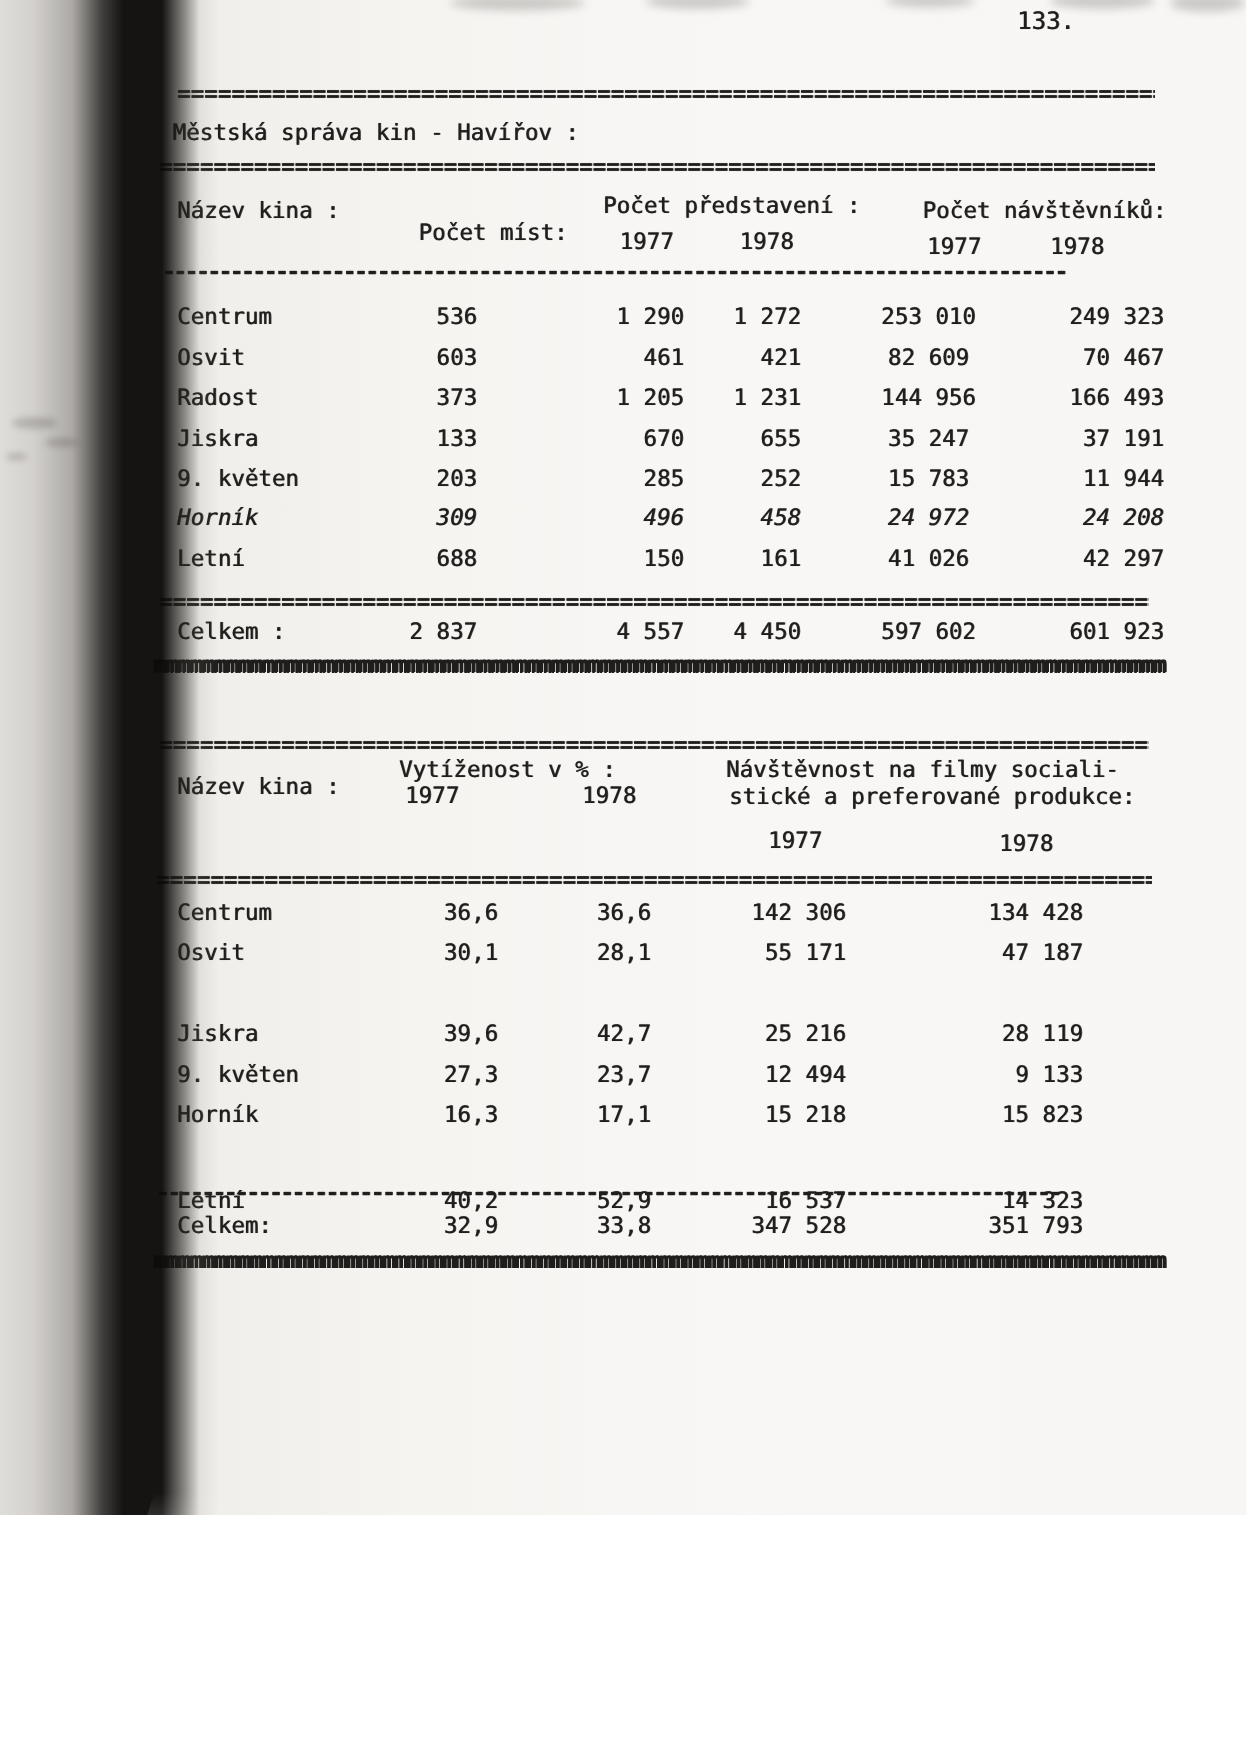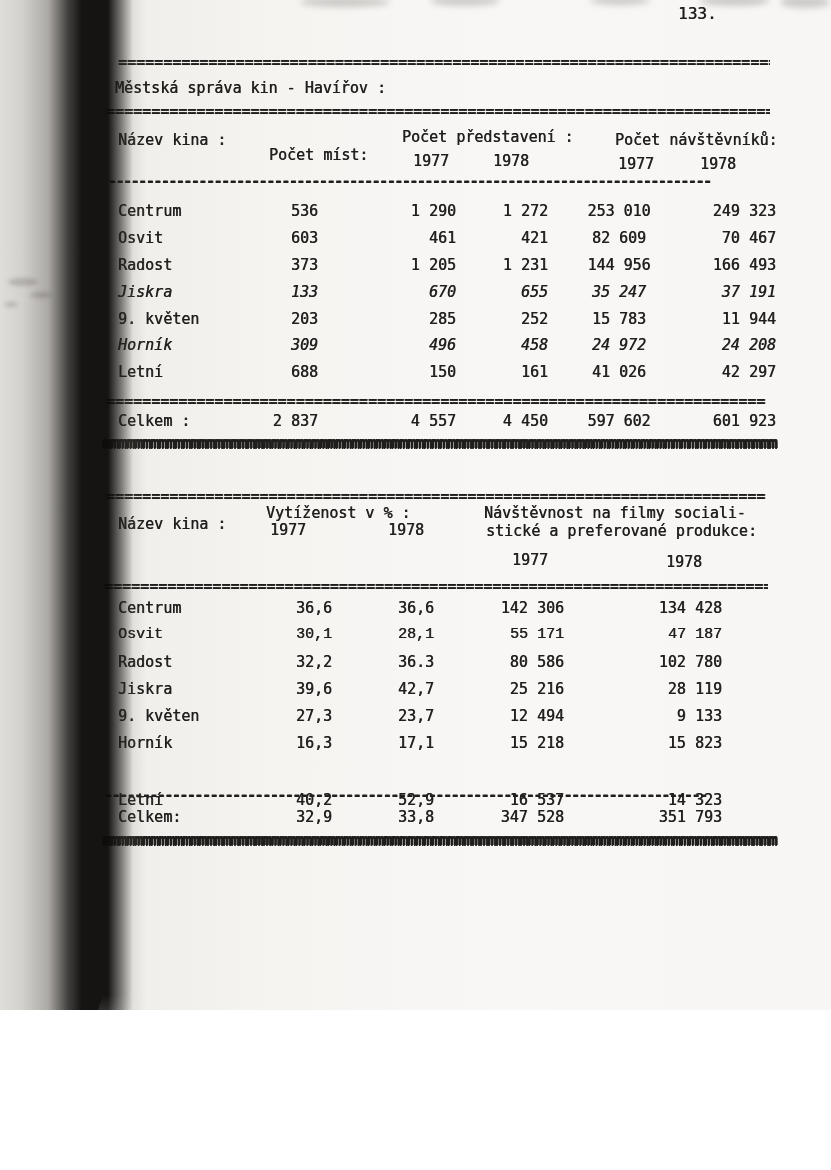--- a/index.html
+++ b/index.html
@@ -12,21 +12,21 @@
   .sep{overflow:hidden;white-space:nowrap;height:18px;font-weight:bold;letter-spacing:0;}
   .dash{letter-spacing:-1.5px;font-weight:bold;}
   .strike{font-weight:bold;letter-spacing:-1px;font-size:15px;
           text-shadow:0.8px 0 0 currentColor,0 0.5px 0 currentColor;}
   .row{position:absolute;left:0;width:700px;height:26px;}
   .cell{position:absolute;text-align:right;white-space:pre;top:0;}
   .cname{position:absolute;left:0;width:160px;text-align:left;top:0;}
   
   .c-seats{left:60px;width:140px;}
   .c-s77{left:218px;width:120px;}
-  .c-s78{left:330px;width:100px;}
+  .c-s78{left:316px;width:100px;}
   .c-v77{left:436px;width:130px;text-align:center;}
   .c-v78{left:538px;width:120px;}
   
   .c-o77{left:94px;width:120px;}
   .c-o78{left:196px;width:120px;}
   .c-a77{left:306px;width:140px;}
   .c-a78{left:464px;width:140px;}
   
   .band{position:absolute;left:0;top:0;width:170px;height:1170px;z-index:6;pointer-events:none;
     background:linear-gradient(90deg,
@@ -65,21 +65,21 @@
   <div class="content">
 
     <div class="t sep" style="left:0px;top:53px;width:652px;">================================================================================</div>
 
     <div class="t" style="left:-3px;top:79px;">Městská správa kin - Havířov :</div>
 
     <div class="t sep" style="left:-12px;top:102px;width:664px;">================================================================================</div>
 
     <div>
       <div class="t" style="left:0px;top:131px;">Název kina :</div>
-      <div class="t" style="left:151px;top:146px;">Počet míst:</div>
+      <div class="t" style="left:161px;top:146px;">Počet míst:</div>
       <div class="t" style="left:284px;top:128px;">Počet představení :</div>
       <div class="t" style="left:295px;top:152px;">1977</div>
       <div class="t" style="left:375px;top:152px;">1978</div>
       <div class="t" style="left:497px;top:131px;">Počet návštěvníků:</div>
       <div class="t" style="left:500px;top:155px;">1977</div>
       <div class="t" style="left:582px;top:155px;">1978</div>
     </div>
 
     <div class="t sep dash" style="left:-10px;top:172px;width:662px;">--------------------------------------------------------------------------------</div>
 
@@ -100,21 +100,21 @@
       <span class="cell c-v78">70 467</span>
     </div>
     <div class="row t" style="top:256px;">
       <span class="cname">Radost</span>
       <span class="cell c-seats">373</span>
       <span class="cell c-s77">1 205</span>
       <span class="cell c-s78">1 231</span>
       <span class="cell c-v77">144 956</span>
       <span class="cell c-v78">166 493</span>
     </div>
-    <div class="row t" style="top:283px;font-style:italic;">
+    <div class="row t" style="top:283px;">
       <span class="cname">Jiskra</span>
       <span class="cell c-seats">133</span>
       <span class="cell c-s77">670</span>
       <span class="cell c-s78">655</span>
       <span class="cell c-v77">35 247</span>
       <span class="cell c-v78">37 191</span>
     </div>
     <div class="row t" style="top:310px;">
       <span class="cname">9. květen</span>
       <span class="cell c-seats">203</span>
@@ -168,33 +168,26 @@
 
     <div class="t sep" style="left:-14px;top:577px;width:664px;">================================================================================</div>
 
     <div class="row t" style="top:599px;">
       <span class="cname">Centrum</span>
       <span class="cell c-o77">36,6</span>
       <span class="cell c-o78">36,6</span>
       <span class="cell c-a77">142 306</span>
       <span class="cell c-a78">134 428</span>
     </div>
-    <div class="row t" style="top:626px;font-family:Liberation Mono, monospace;">
+    <div class="row t" style="top:626px;">
       <span class="cname">Osvit</span>
       <span class="cell c-o77">30,1</span>
       <span class="cell c-o78">28,1</span>
       <span class="cell c-a77">55 171</span>
       <span class="cell c-a78">47 187</span>
-    </div>
-    <div class="row t" style="top:653px;">
-      <span class="cname">Radost</span>
-      <span class="cell c-o77">32,2</span>
-      <span class="cell c-o78">36.3</span>
-      <span class="cell c-a77">80 586</span>
-      <span class="cell c-a78">102 780</span>
     </div>
     <div class="row t" style="top:680px;">
       <span class="cname">Jiskra</span>
       <span class="cell c-o77">39,6</span>
       <span class="cell c-o78">42,7</span>
       <span class="cell c-a77">25 216</span>
       <span class="cell c-a78">28 119</span>
     </div>
     <div class="row t" style="top:707px;">
       <span class="cname">9. květen</span>

